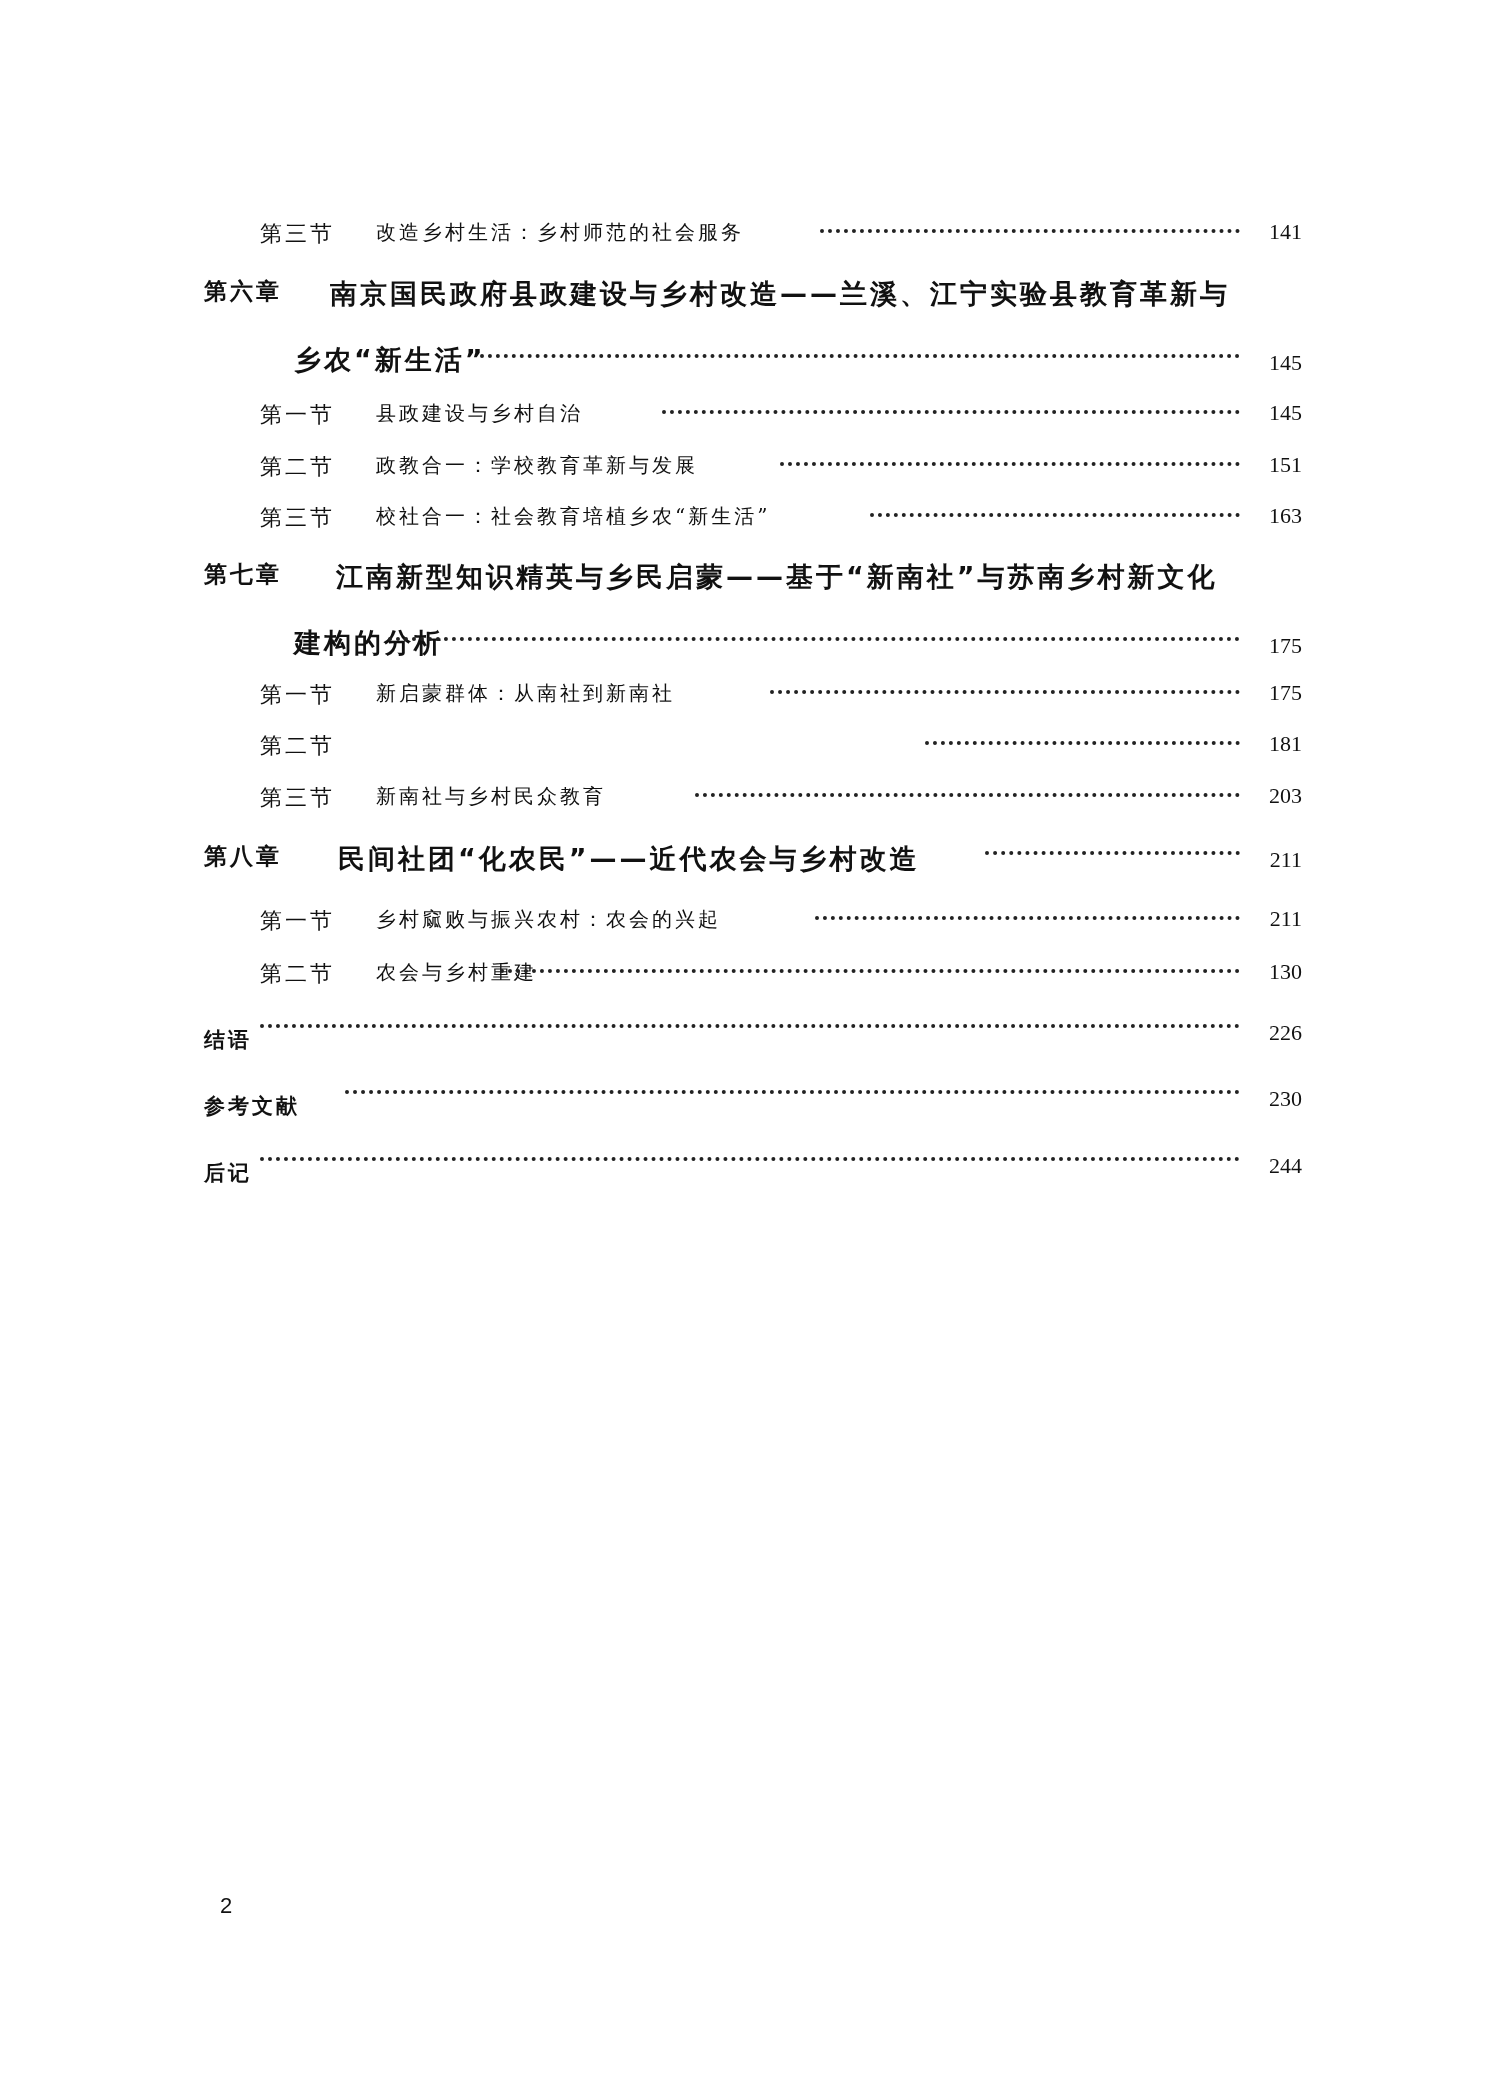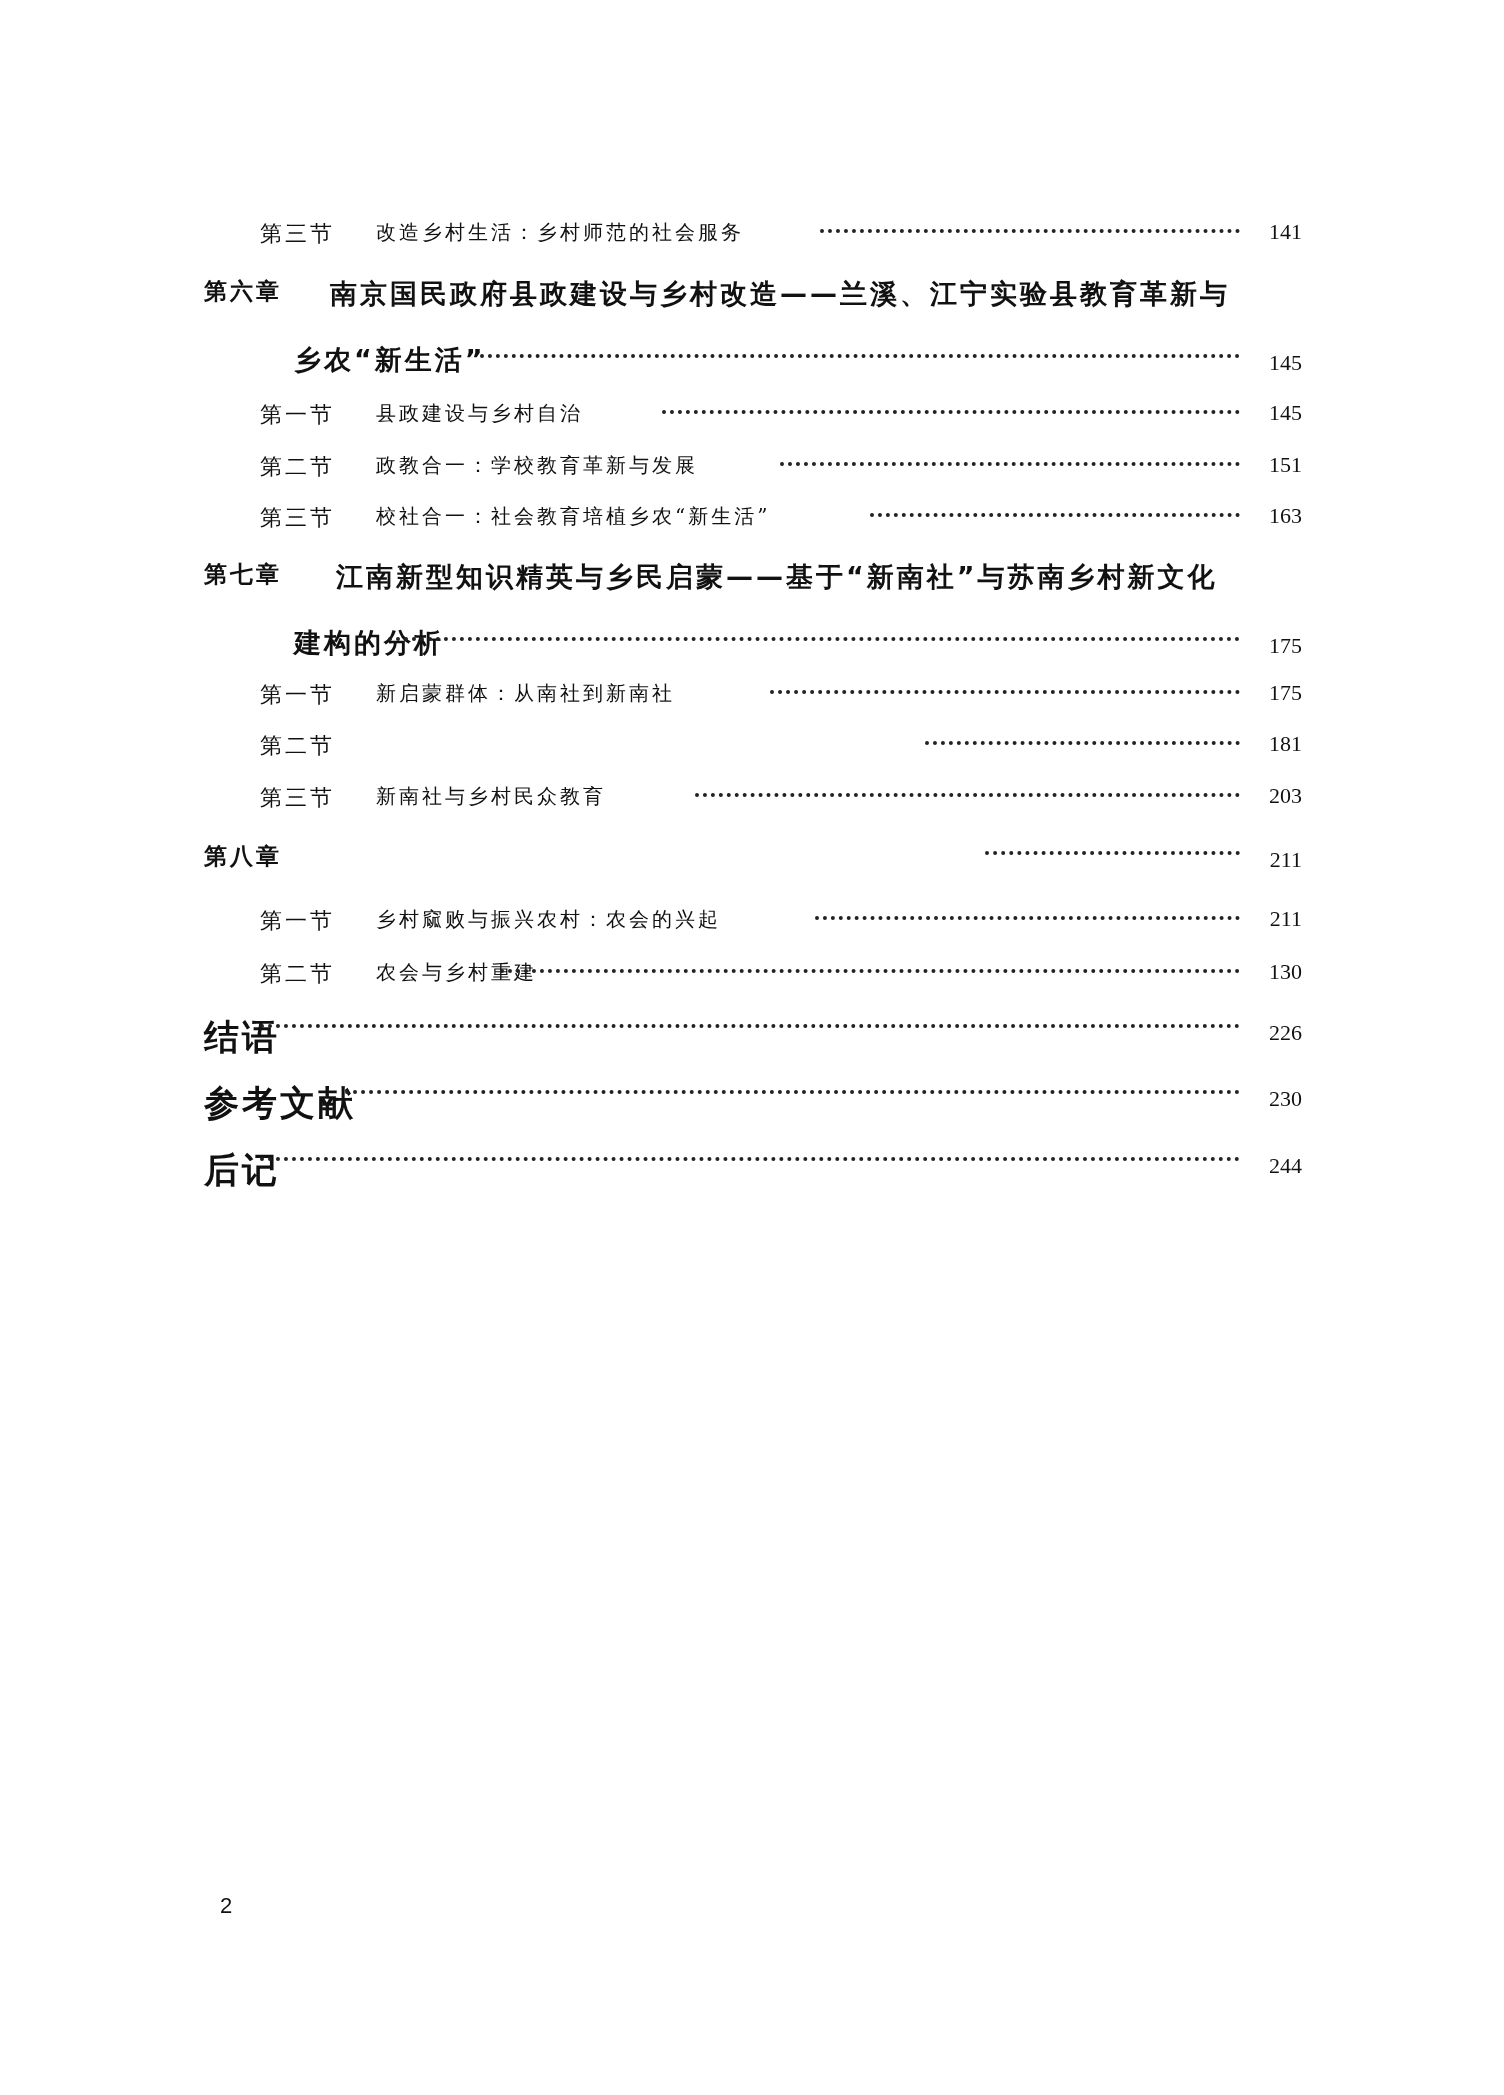--- a/index.html
+++ b/index.html
@@ -5,21 +5,21 @@
     html, body { margin: 0; padding: 0; background: #ffffff; }
     body { width: 1504px; height: 2095px; position: relative; overflow: hidden;
            font-family: "DejaVu Sans", "Liberation Sans", sans-serif; color: #111; }
     .row { position: absolute; left: 0; width: 1504px; height: 40px; }
     .row .label, .row .title, .row .dots, .row .pg { position: absolute; white-space: nowrap; }
     .sec .label { left: 260px; font-size: 22px; letter-spacing: 3px; font-family: "DejaVu Serif", "Liberation Serif", serif; }
     .sec .title { left: 376px; font-size: 20px; letter-spacing: 3px; font-family: "DejaVu Serif", "Liberation Serif", serif; }
     .chap .label { left: 204px; font-size: 23px; font-weight: bold; letter-spacing: 3px; }
     .chap .title { left: 330px; font-size: 27px; font-weight: bold; letter-spacing: 3px; }
     .chap .cont { position: absolute; left: 272px; font-size: 27px; font-weight: bold; letter-spacing: 3px; white-space: nowrap; margin-left: 22px; }
-    .top .title { left: 204px; font-size: 35px; font-weight: bold; letter-spacing: 3px; }
+    .top .title { left: 204px; font-size: 21px; font-weight: bold; letter-spacing: 3px; margin-top: 12px; }
     .dots { overflow: hidden; height: 10px; border-bottom: 4px dotted #222; }
     .pg { left: 1260px; width: 42px; text-align: right; font-size: 22px;
           font-family: "Liberation Serif", "DejaVu Serif", serif; }
     #page-number { position: absolute; left: 220px; top: 1893px; font-size: 22px;
           font-family: "Liberation Sans", sans-serif; }
   </style>
 </head>
 <body>
 
 <div>
@@ -83,20 +83,21 @@
 
   <div class="row sec" style="top:783px">
     <span class="label">第三节</span>
     <span class="title">新南社与乡村民众教育</span>
     <span class="dots" style="left:695px;width:545px"></span>
     <span class="pg">203</span>
   </div>
 
   <div class="row chap" style="top:841px">
     <span class="label">第八章</span>
+    <span class="title" style="left:338px">民间社团“化农民”——近代农会与乡村改造</span>
     <span class="dots" style="left:985px;width:255px"></span>
     <span class="pg" style="top:6px">211</span>
   </div>
 
   <div class="row sec" style="top:906px">
     <span class="label">第一节</span>
     <span class="title">乡村窳败与振兴农村：农会的兴起</span>
     <span class="dots" style="left:815px;width:425px"></span>
     <span class="pg">211</span>
   </div>

